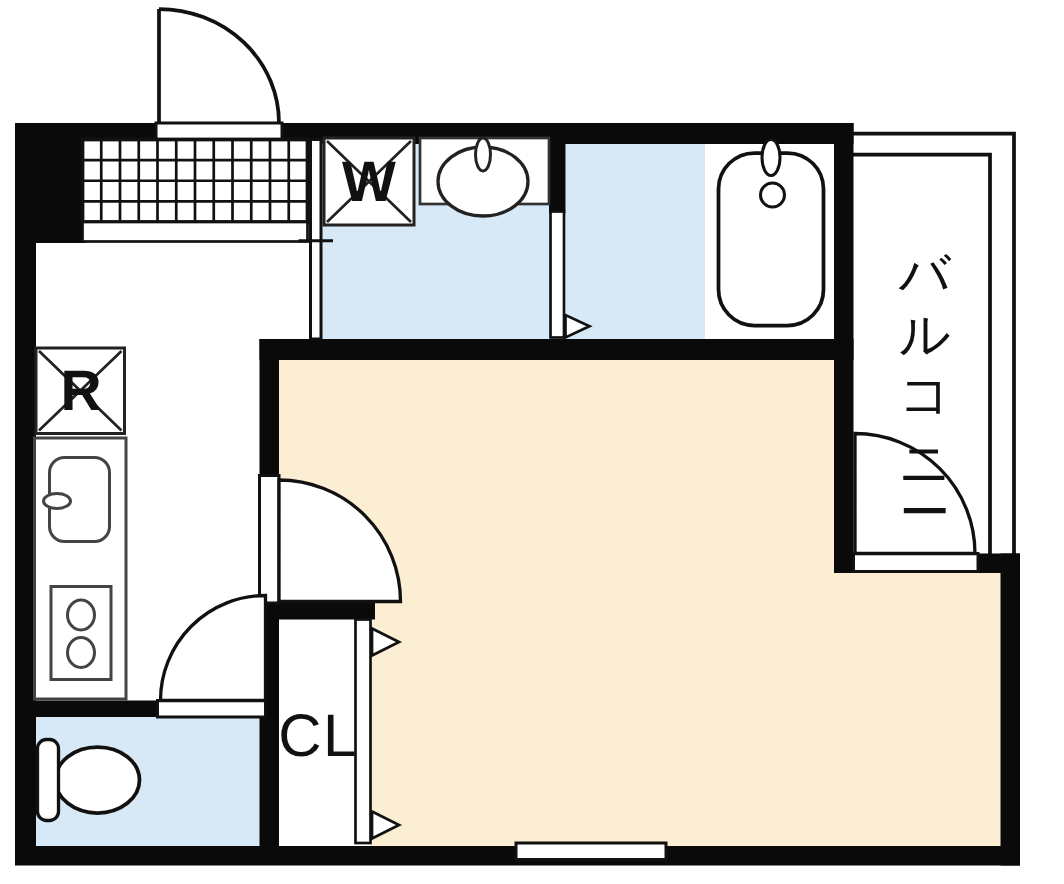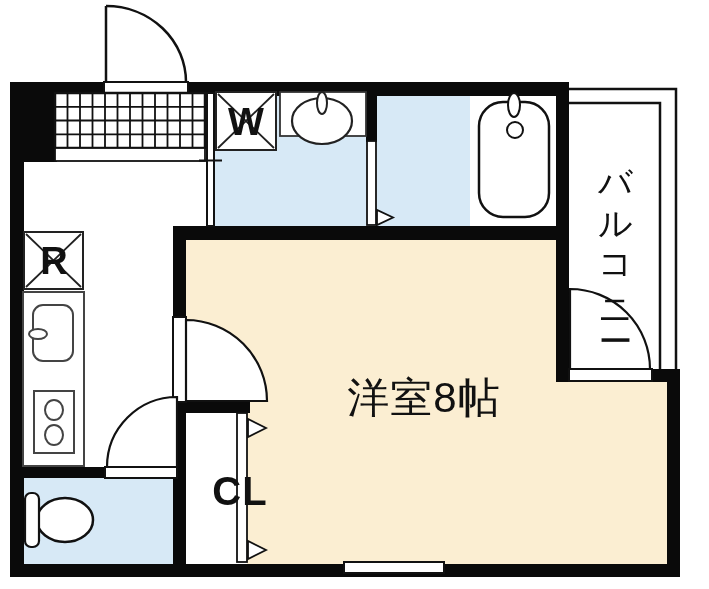--- a/index.html
+++ b/index.html
@@ -18,21 +18,21 @@
     white-space:nowrap;
     line-height:1;
   }
   .lbl-room{font-size:42px;font-weight:500;letter-spacing:1px;}
   .lbl-balcony{
     font-size:34px;font-weight:500;
     writing-mode:vertical-rl;text-orientation:mixed;
     letter-spacing:6px;
   }
   .lbl-fixture{font-size:38px;font-weight:600;}
-  .lbl-closet{font-size:40px;font-weight:700;letter-spacing:1px;margin-left:28px;}
+  .lbl-closet{font-size:40px;font-weight:400;letter-spacing:1px;}
 </style>
 </head>
 <body>
 
 <div id="plan">
 
   <svg width="709" height="589" viewBox="0 0 709 589">
 
     <g fill="#d7e9f6">
       <rect x="207" y="92" width="159" height="134"></rect>
@@ -131,21 +131,20 @@
     <g>
       <rect x="237" y="413" width="10" height="149" fill="#ffffff" stroke="#111111" stroke-width="1.8"></rect>
       <path d="M248 419 L248 437 L266 428 Z" fill="#ffffff" stroke="#111111" stroke-width="1.8"></path>
       <path d="M248 541 L248 559 L266 550 Z" fill="#ffffff" stroke="#111111" stroke-width="1.8"></path>
     </g>
 
     <path d="M570 369 V289 A80 80 0 0 1 650 369 Z" fill="#ffffff" stroke="#111111" stroke-width="2.2"></path>
 
   </svg>
 
-  <div class="lbl lbl-room" style="left:424px;top:398px;">洋室8帖</div>
 
   <div class="lbl lbl-balcony" style="left:616px;top:237px;">バルコニー</div>
 
   <div class="lbl lbl-fixture" style="left:246px;top:122px;">W</div>
 
   <div class="lbl lbl-fixture" style="left:54px;top:261px;">R</div>
 
   <div class="lbl lbl-closet" style="left:212px;top:491px;">CL</div>
 
 </div>

